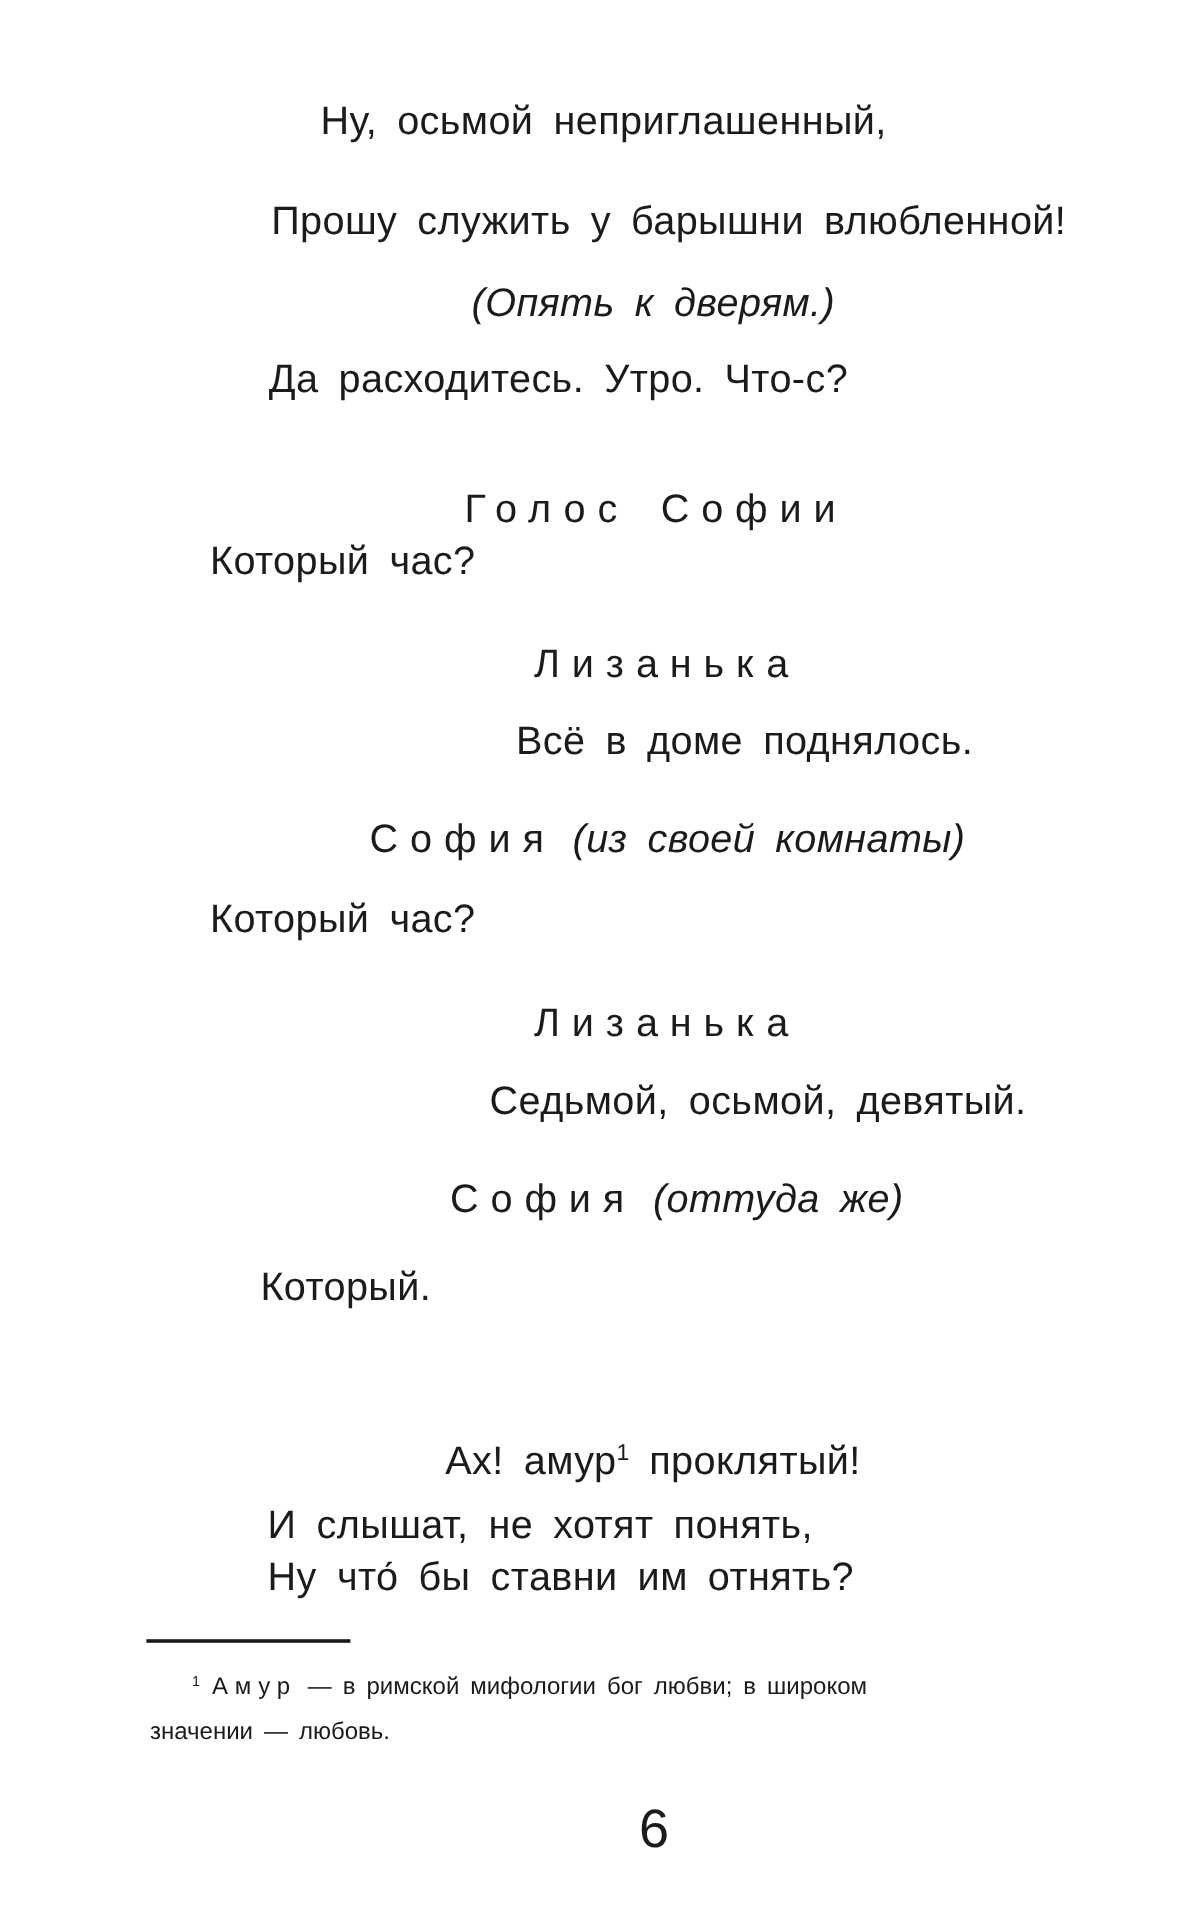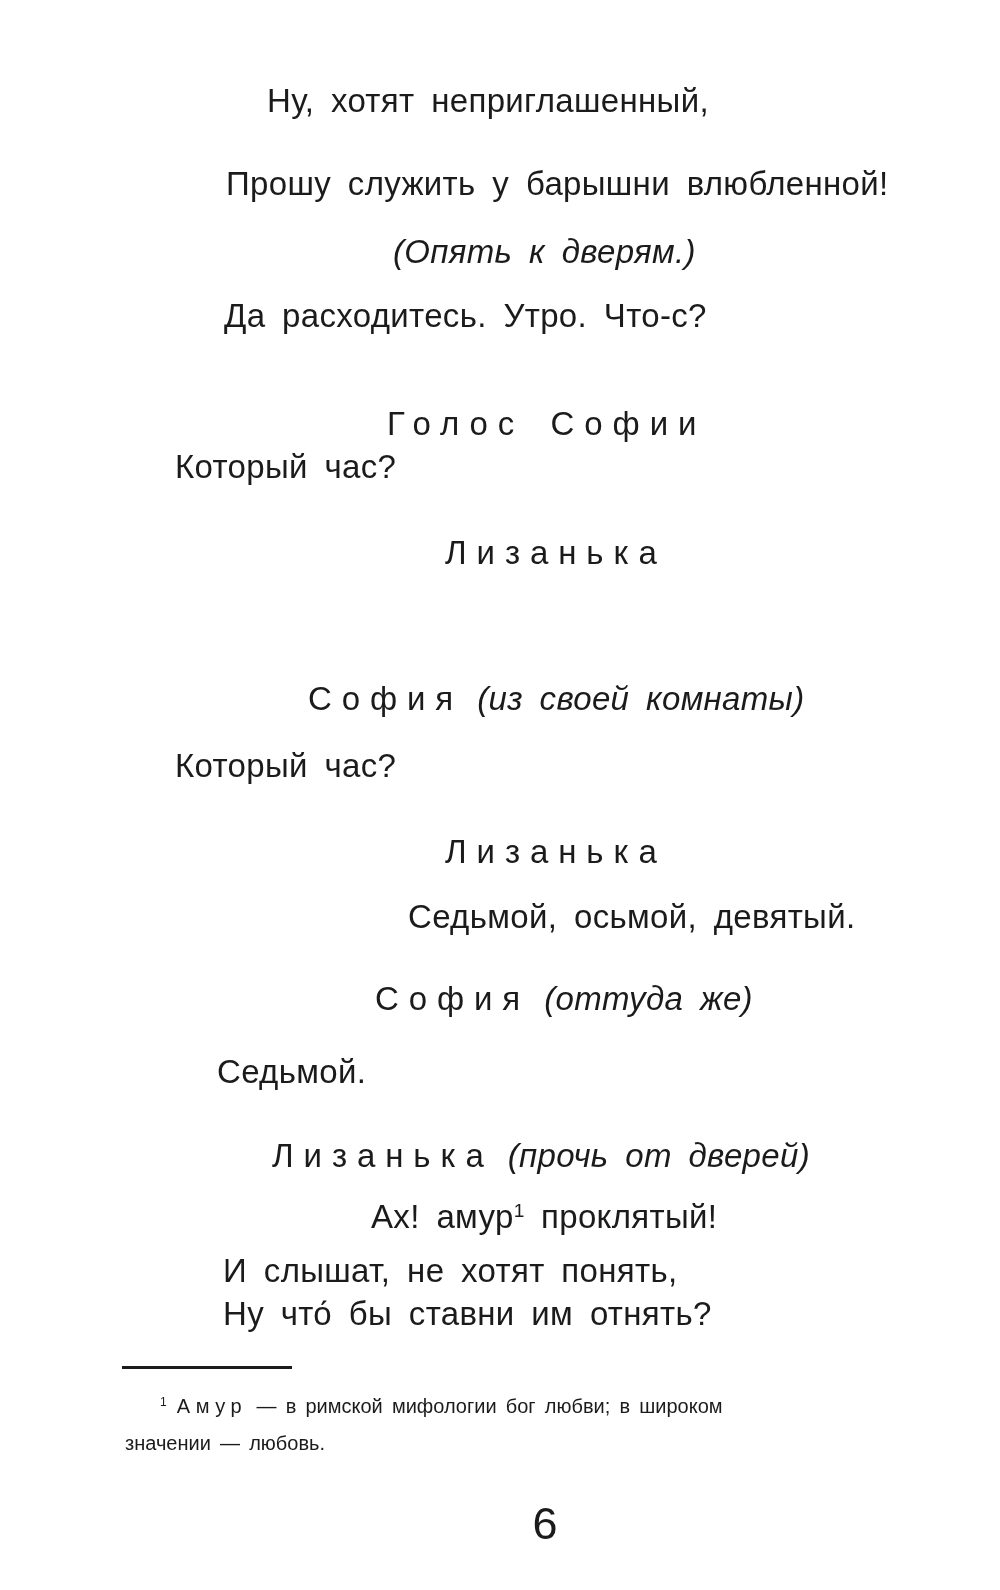--- a/index.html
+++ b/index.html
@@ -83,59 +83,57 @@
     text-align: center;
     font-size: 45px;
     letter-spacing: 0;
   }
 </style>
 </head>
 <body>
 
 <div id="page">
 
-  <div class="line l0">Ну, хотят неприглашенный,</div>
+  <div class="line l0">Ну, осьмой неприглашенный,</div>
   <div class="line l2">Прошу служить у барышни влюбленной!</div>
 
   <div class="line l3 stage">(Опять к дверям.)</div>
 
   <div class="line l4">Да расходитесь. Утро. Что-с?</div>
 
   <div class="line l5">
     <span class="speaker-name">Голос Софии</span>
   </div>
 
   <div class="line l6">Который час?</div>
 
   <div class="line l7">
     <span class="speaker-name">Лизанька</span>
   </div>
 
+  <div class="line l8">Всё в доме поднялось.</div>
 
   <div class="line l9">
     <span class="speaker-name">София</span><span class="speaker-dir">(из своей комнаты)</span>
   </div>
 
   <div class="line l10">Который час?</div>
 
   <div class="line l11">
     <span class="speaker-name">Лизанька</span>
   </div>
 
   <div class="line l12">Седьмой, осьмой, девятый.</div>
 
   <div class="line l13">
     <span class="speaker-name">София</span><span class="speaker-dir">(оттуда же)</span>
   </div>
 
-  <div class="line l14">Седьмой.</div>
+  <div class="line l14">Который.</div>
 
-  <div class="line l15">
-    <span class="speaker-name">Лизанька</span><span class="speaker-dir">(прочь от дверей)</span>
-  </div>
 
   <div class="line l16"><span>Ах! амур</span><span class="sup">1</span><span> проклятый!</span></div>
 
   <div class="line l17">И слышат, не хотят понять,</div>
   <div class="line l18">Ну что́ бы ставни им отнять?</div>
 
   <div class="footnote-rule"></div>
 
   <div class="fn-line fn1"><span class="fn-marker">1</span><span class="fn-term">Амур</span> <span>— в римской мифологии бог любви; в широком</span></div>
   <div class="fn-line fn2">значении — любовь.</div>

